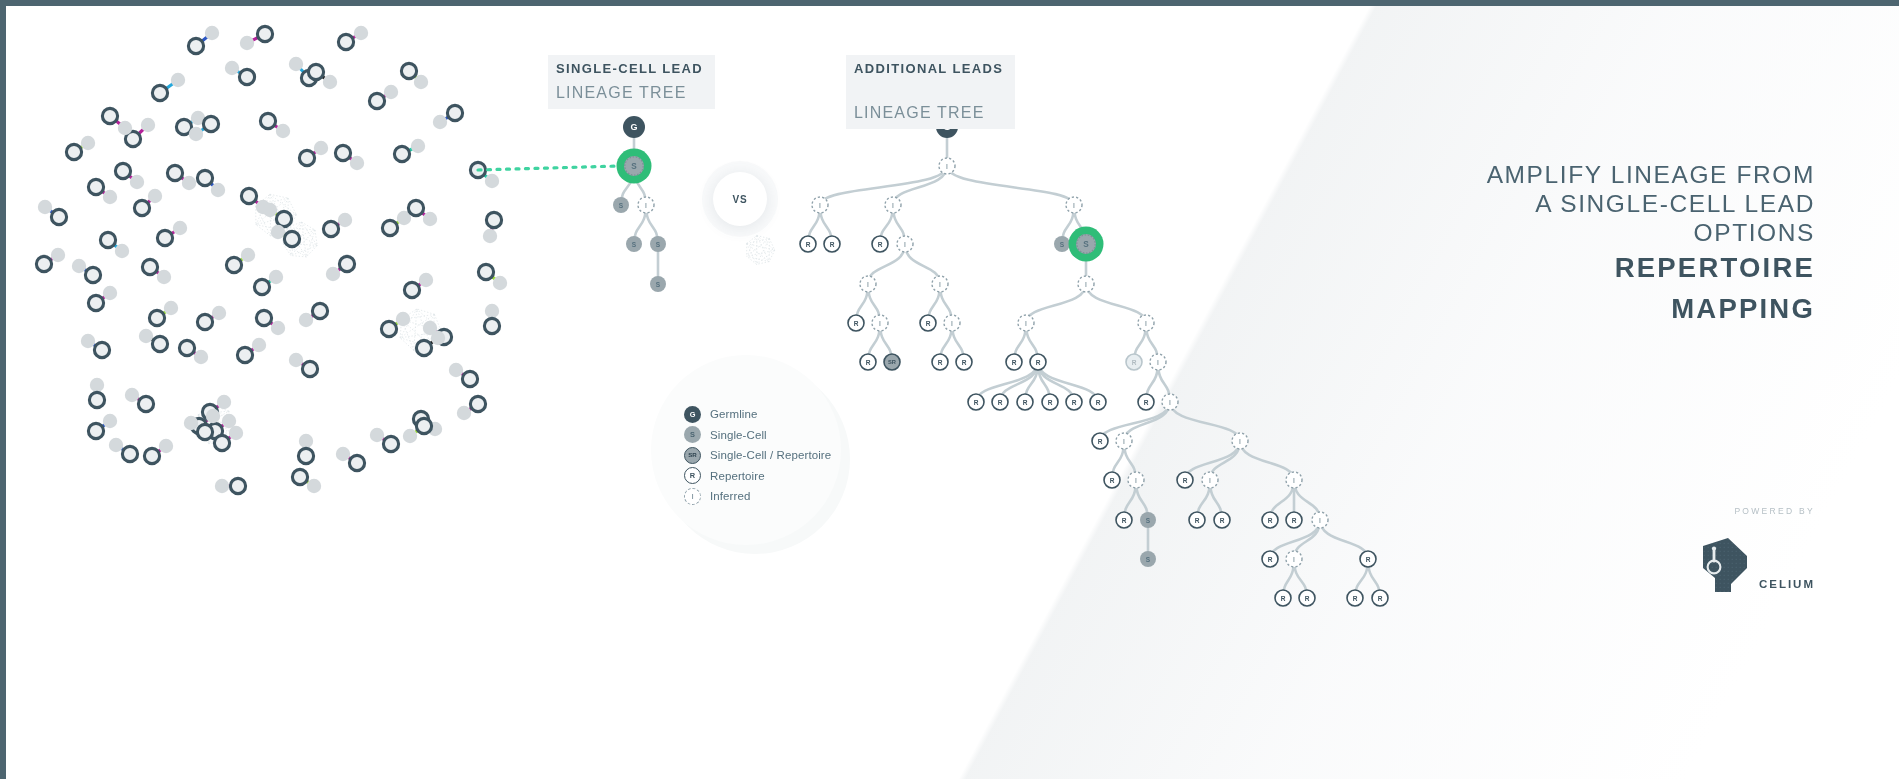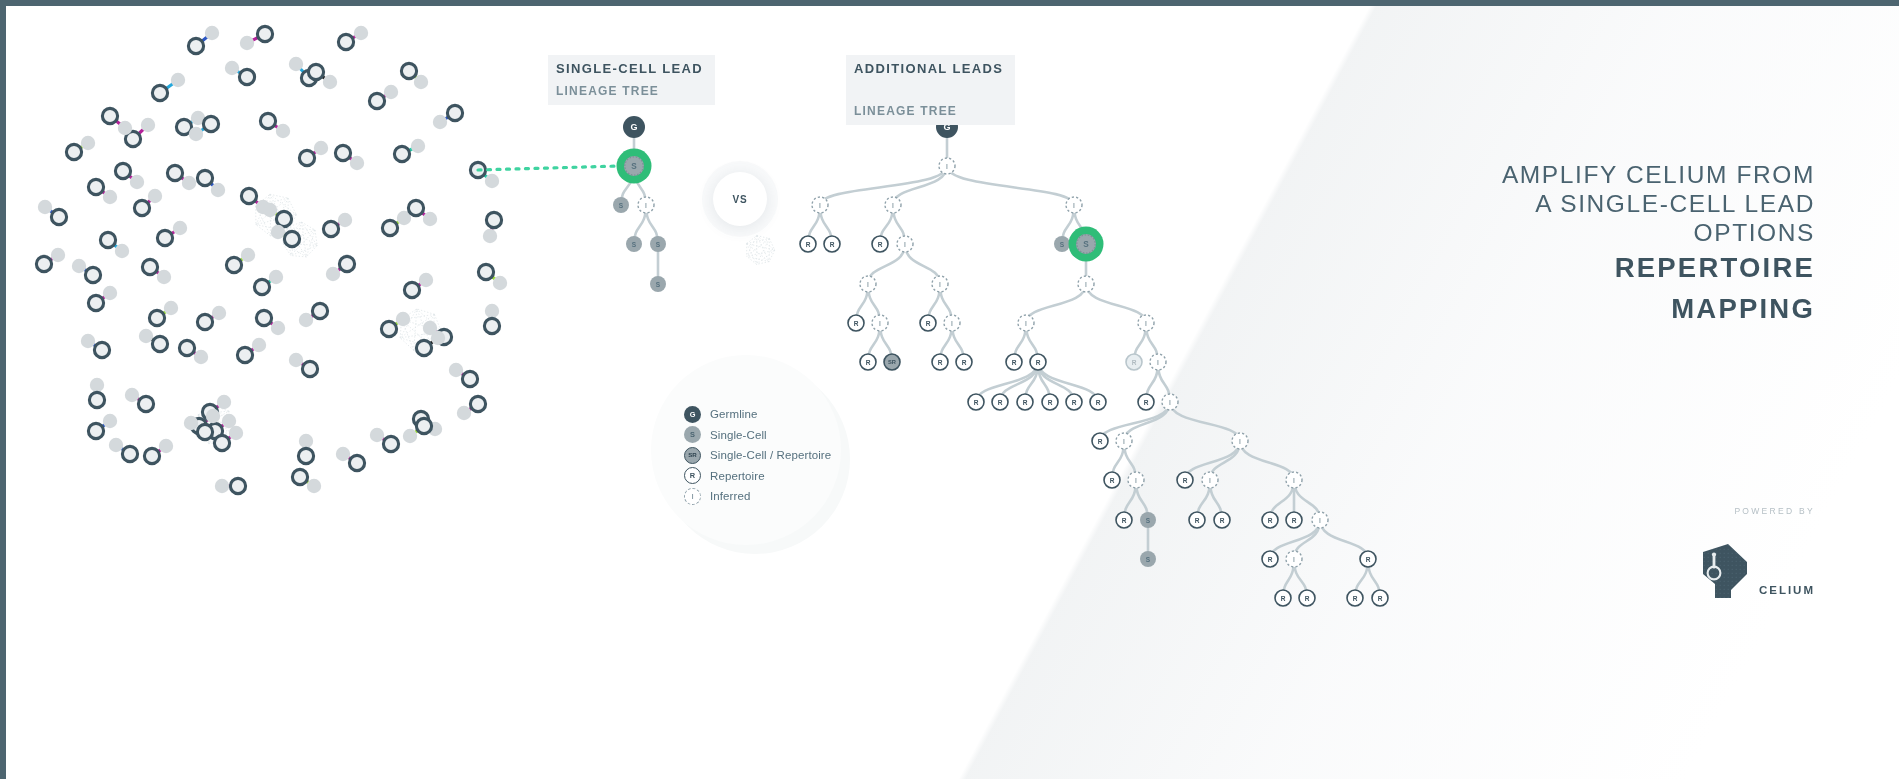--- a/index.html
+++ b/index.html
@@ -26,21 +26,21 @@
   
   .pill{
     position:absolute;z-index:20;background:#f1f3f5;padding:6px 12px 7px 8px;
     white-space:nowrap;display:flex;align-items:flex-start;gap:8px;flex-direction:column;
   }
   .pill .strong{
     font-size:13px;font-weight:700;letter-spacing:1.35px;color:#3e5460;
     font-family:"Liberation Sans", sans-serif;
   }
   .pill .light{
-    font-size:12px;font-weight:700;letter-spacing:1.2px;color:#7b8f99;
+    font-size:16px;font-weight:400;letter-spacing:1.2px;color:#7b8f99;
   }
   #pill-sc{left:548px;top:55px;}
   #pill-add{left:846px;top:55px;gap:28px;}
 
   
   #vs-badge{
     position:absolute;left:713px;top:172px;width:54px;height:54px;border-radius:50%;
     background:#ffffff;box-shadow:0 2px 16px rgba(80,100,115,.13), 0 0 0 11px rgba(246,248,249,.65);
     display:flex;align-items:center;justify-content:center;z-index:25;
   }
@@ -74,21 +74,21 @@
   #headline .ln{
     font-size:24.5px;font-weight:400;letter-spacing:1.6px;color:#4a6370;line-height:29px;
     white-space:nowrap;
   }
   #headline .big{
     font-size:27.5px;font-weight:700;letter-spacing:2.2px;color:#3e5460;line-height:41px;
     white-space:nowrap;
   }
   
   #powered{position:absolute;right:84px;top:506px;width:300px;text-align:right;z-index:22;}
-  #powered .pb-txt{font-size:8.5px;letter-spacing:2.3px;color:#b6c0c6;margin-bottom:24px;}
+  #powered .pb-txt{font-size:8.5px;letter-spacing:2.3px;color:#b6c0c6;margin-bottom:18px;}
   #powered .pb-logo{display:flex;align-items:flex-end;justify-content:flex-end;gap:6px;}
   #powered .pb-name{font-size:11.5px;font-weight:700;letter-spacing:2px;color:#3e5460;
                     margin-bottom:6px;margin-left:-4px;}
 
   
   svg.layer{position:absolute;left:0;top:0;width:1899px;height:779px;z-index:10;overflow:visible;}
   .ntext{font-family:"Liberation Sans",sans-serif;font-weight:700;text-anchor:middle;
          dominant-baseline:central;pointer-events:none;}
 </style>
 </head>
@@ -812,21 +812,21 @@
       </div>
       <div class="leg-row">
         <div class="leg-sym sym-i">
           <b>I</b>
         </div>
         <div class="leg-label">Inferred</div>
       </div>
     </div>
 
   <div id="headline">
-      <div class="ln">AMPLIFY CELIUM FROM</div>
+      <div class="ln">AMPLIFY LINEAGE FROM</div>
       <div class="ln">A SINGLE-CELL LEAD</div>
       <div class="ln">OPTIONS</div>
       <div class="big">REPERTOIRE</div>
       <div class="big">MAPPING</div>
     </div>
 
   <div id="powered">
     <div class="pb-txt">POWERED BY</div>
     <div class="pb-logo">
       <svg width="62" height="62" viewBox="0 0 62 62">

